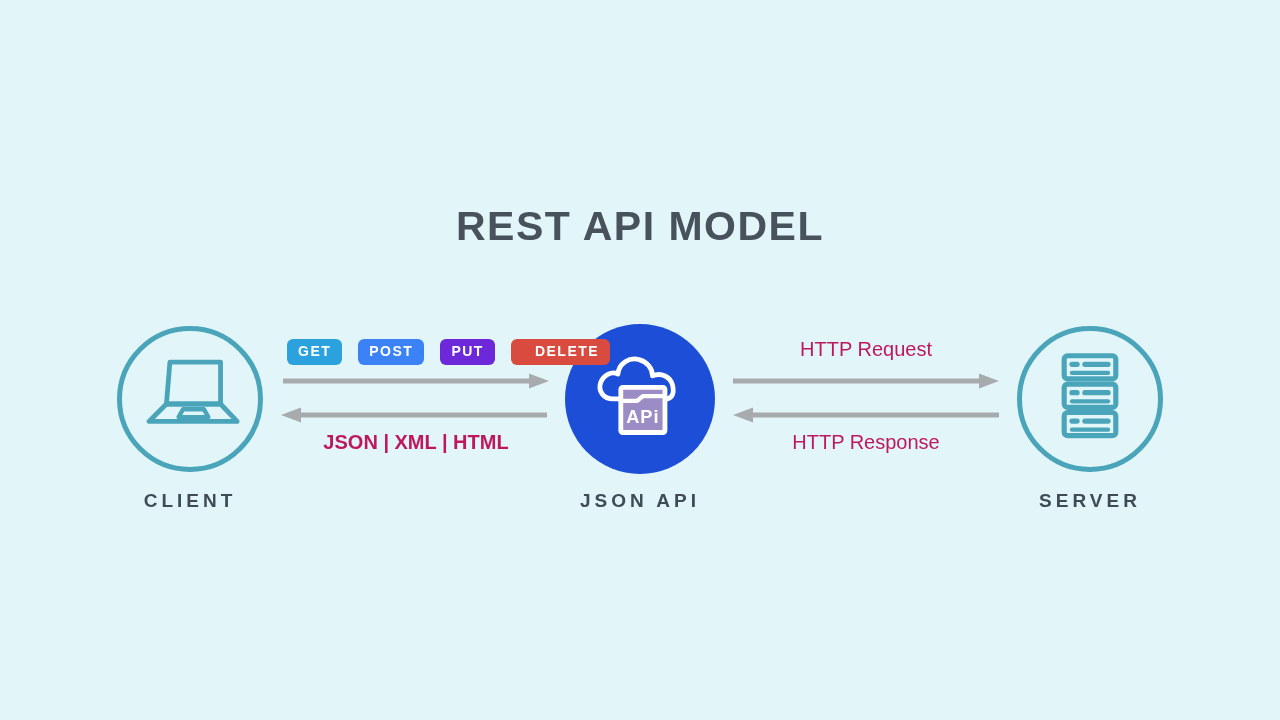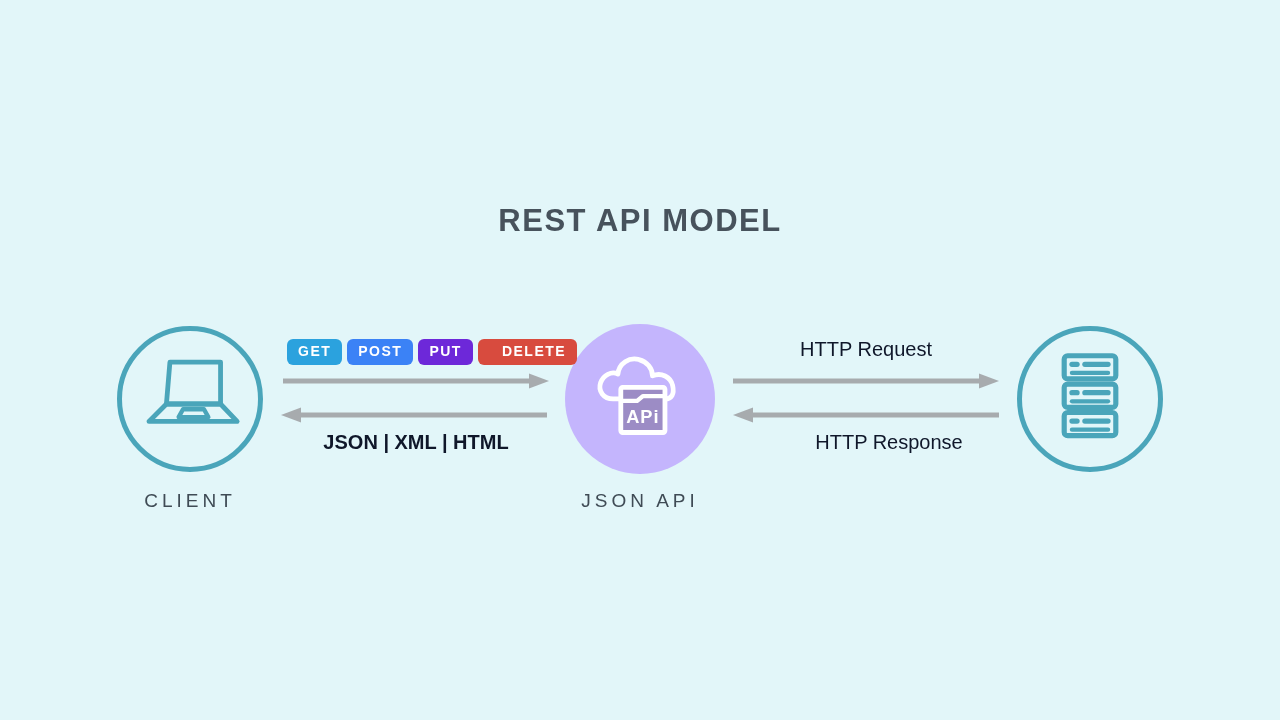--- a/index.html
+++ b/index.html
@@ -9,80 +9,81 @@
     width: 1280px;
     height: 720px;
     background: #e2f6f9;
     overflow: hidden;
   }
   .title {
     position: absolute;
     left: 0; right: 0;
     top: 203px;
     text-align: center;
-    font-size: 31px;
+    font-size: 41px;
     font-weight: bold;
     letter-spacing: 1.5px;
     color: #47525c;
   }
   .node-circle {
     position: absolute;
     border-radius: 50%;
     box-sizing: border-box;
     display: flex;
     align-items: center;
     justify-content: center;
   }
   .teal-ring { border: 5px solid #4aa5ba; width: 146px; height: 146px; }
-  .purple-fill { background: #c4b5fd; width: 150px; height: 150px; }
+  .purple-fill { background: #1d4ed8; width: 150px; height: 150px; }
   .node-client { left: 117px; top: 326px; }
   .node-restapi { left: 565px; top: 324px; }
   .node-server { left: 1017px; top: 326px; }
   .node-label {
     position: absolute;
     width: 300px;
     top: 490px;
     text-align: center;
     font-size: 19px;
     letter-spacing: 4px;
     color: #3f4b55;
+    font-weight: bold;
   }
   .label-client { left: 40px; }
   .label-restapi { left: 490px; }
   .label-server { left: 940px; }
   .arrow { position: absolute; width: 266px; height: 18px; }
   .arrow svg { display: block; }
   .methods-row {
     position: absolute;
     left: 287px;
     top: 339px;
     display: flex;
-    gap: 5px;
+    gap: 16px;
     align-items: center;
   }
   .method-badge {
     display: inline-block;
     padding: 4px 11px 5px 11px;
     border-radius: 6px;
     color: #ffffff;
     font-size: 14px;
     font-weight: bold;
     letter-spacing: 1.5px;
     line-height: 17px;
   }
   .channel-text {
     position: absolute;
     width: 266px;
     text-align: center;
     font-size: 20px;
-    color: #0f172a;
+    color: #be185d;
   }
   .formats-label { left: 283px; top: 431px; font-weight: bold; }
   .request-label { left: 733px; top: 338px; }
-  .response-label { left: 756px; top: 431px; }
+  .response-label { left: 733px; top: 431px; }
   .arr-cr { left: 283px; top: 372px; }  
   .arr-rc { left: 281px; top: 406px; }  
   .arr-rs { left: 733px; top: 372px; }  
   .arr-sr { left: 733px; top: 406px; }  
 </style>
 </head>
 <body>
 
 <div class="canvas">
 
@@ -122,20 +123,21 @@
         <line x1="29" y1="49" x2="35" y2="49" stroke="#4aa5ba" stroke-width="6" stroke-linecap="round"></line>
         <line x1="44" y1="49" x2="71" y2="49" stroke="#4aa5ba" stroke-width="6" stroke-linecap="round"></line>
         <line x1="29" y1="59" x2="71" y2="59" stroke="#4aa5ba" stroke-width="5" stroke-linecap="round"></line>
         <rect x="20" y="72" width="60" height="27" rx="4" stroke="#4aa5ba" stroke-width="6"></rect>
         <line x1="29" y1="82" x2="35" y2="82" stroke="#4aa5ba" stroke-width="6" stroke-linecap="round"></line>
         <line x1="44" y1="82" x2="71" y2="82" stroke="#4aa5ba" stroke-width="6" stroke-linecap="round"></line>
         <line x1="29" y1="92" x2="71" y2="92" stroke="#4aa5ba" stroke-width="5" stroke-linecap="round"></line>
       </svg>
     </span>
   </div>
+  <div class="node-label label-server">SERVER</div>
 
   <div class="methods-row">
     <span class="method-badge" style="background-color: rgb(43, 162, 222);">GET</span>
     <span class="method-badge" style="background-color: #3b82f6; text-align: center;">POST</span>
     <span class="method-badge" style="background-color: #6d28d9;">PUT</span>
     <span class="method-badge" style="background-color: rgb(216, 75, 62); padding-left: 24px;">DELETE</span>
   </div>
 
   <div class="arrow arr-cr">
     <svg width="266" height="18" viewBox="0 0 266 18">

